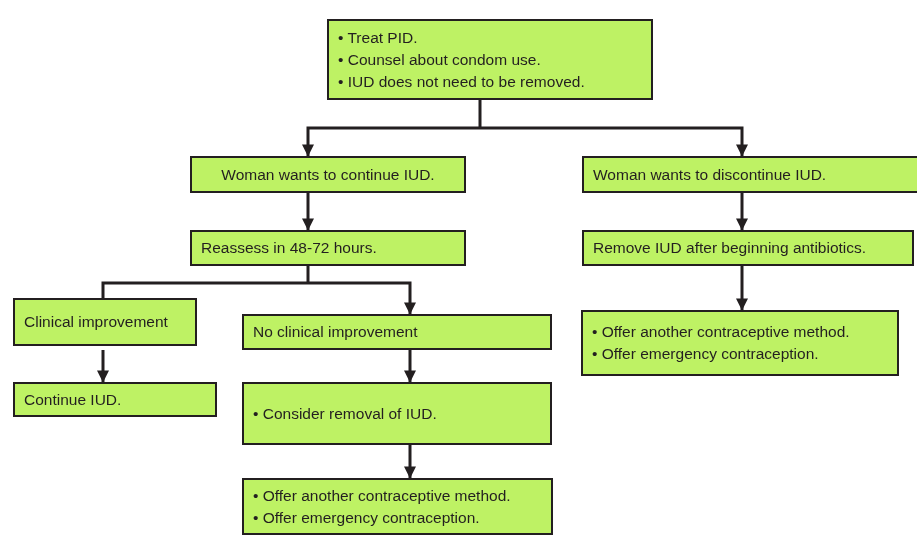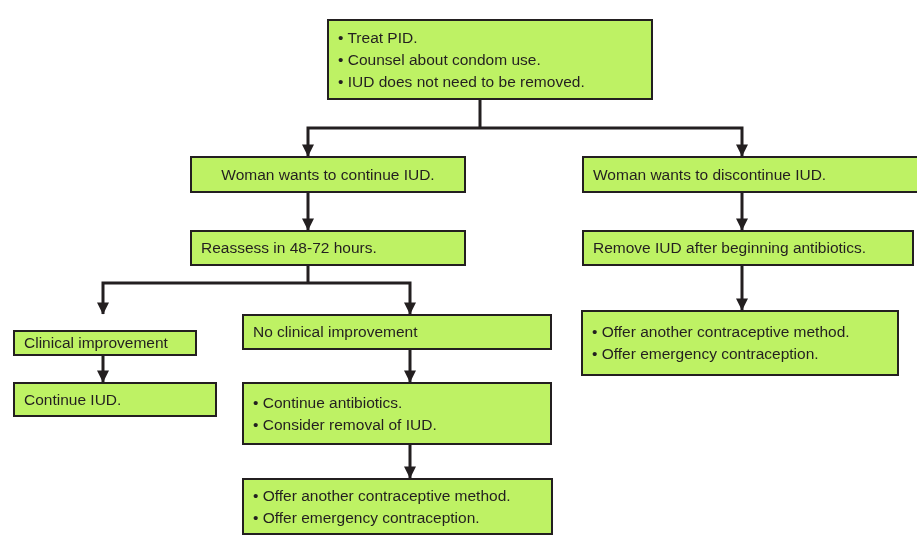--- a/index.html
+++ b/index.html
@@ -81,39 +81,38 @@
   </div>
 
   <div class="node" style="left:190px;top:230px;width:276px;height:36px;">
     <div>Reassess in 48-72 hours.</div>
   </div>
 
   <div class="node" style="left:582px;top:230px;width:332px;height:36px;">
     <div>Remove IUD after beginning antibiotics.</div>
   </div>
 
-  <div class="node" style="left:13px;top:330px;width:184px;height:26px;">
+  <div class="node" style="left:13px;top:298px;width:184px;height:48px;">
     <div>Clinical improvement</div>
   </div>
 
   <div class="node" style="left:242px;top:314px;width:310px;height:36px;">
     <div>No clinical improvement</div>
   </div>
 
   <div class="node" style="left:581px;top:310px;width:318px;height:66px;">
     <div>• Offer another contraceptive method.</div>
     <div>• Offer emergency contraception.</div>
   </div>
 
   <div class="node" style="left:13px;top:382px;width:204px;height:35px;">
     <div>Continue IUD.</div>
   </div>
 
   <div class="node" style="left:242px;top:382px;width:310px;height:63px;">
-    <div>• Continue antibiotics.</div>
     <div>• Consider removal of IUD.</div>
   </div>
 
   <div class="node" style="left:242px;top:478px;width:311px;height:57px;">
     <div>• Offer another contraceptive method.</div>
     <div>• Offer emergency contraception.</div>
   </div>
 
 </div>
 

